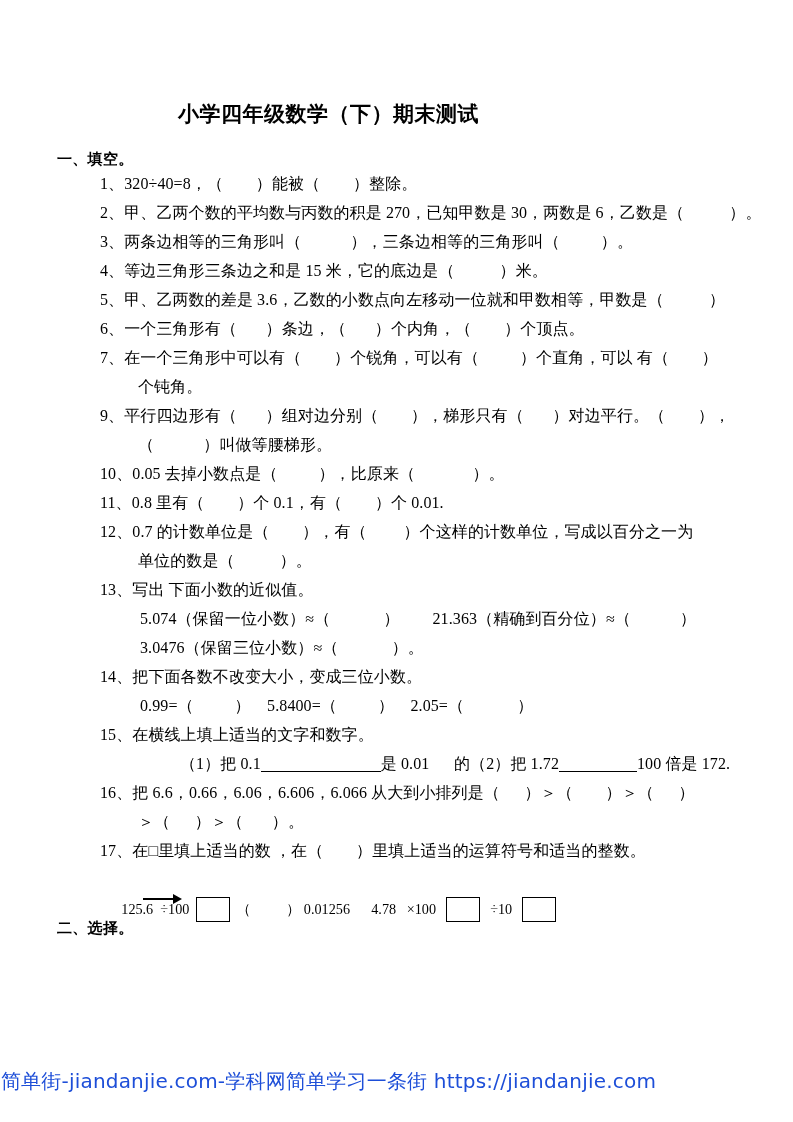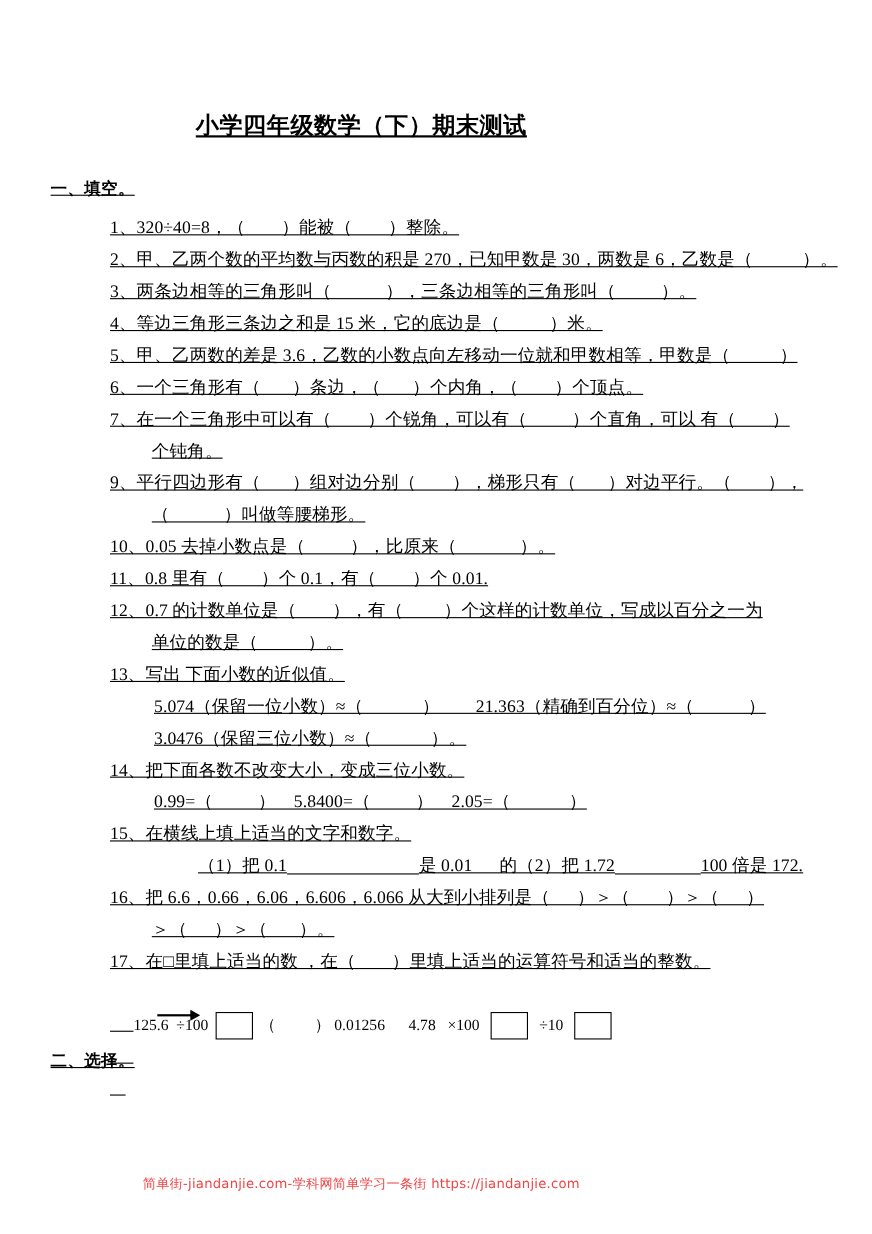--- a/index.html
+++ b/index.html
@@ -13,40 +13,39 @@
     position: relative;
     font-family: "Liberation Serif", "DejaVu Serif", serif;
     color: #000000;
     overflow: hidden;
   }
   .page {
     position: relative;
     width: 657px;
     height: 1122px;
     box-sizing: border-box;
-    text-decoration: underline;
   }
 
   
   .doc-title {
     text-align: center;
     font-size: 21px;
     font-weight: bold;
     letter-spacing: 0.5px;
     margin: 0;
     padding-top: 100px;
     font-family: "Liberation Serif", "DejaVu Serif", serif;
   }
 
   
   .section-heading {
     font-size: 15px;
     font-weight: bold;
-    margin: 12px;
-    padding-left: 34px;
+    margin: 0;
+    padding-left: 57px;
     padding-top: 22px;
     letter-spacing: 0.3px;
   }
   .section-heading.tight {
     padding-top: 8px;
   }
 
   
   .qlist {
     margin: 0;
@@ -127,22 +126,22 @@
     border-left: 9px solid #000;
   }
 
   
   .footer {
     position: absolute;
     left: 0;
     right: 0;
     top: 1068px;
     text-align: center;
-    font-size: 12px;
-    color: #ef4444;
+    font-size: 20px;
+    color: #1d4ed8;
     font-family: "DejaVu Sans", "Liberation Sans", sans-serif;
     letter-spacing: 0.2px;
   }
 </style>
 </head>
 <body>
 
 <div class="page">
 
   <h1 class="doc-title">小学四年级数学（下）期末测试</h1>

